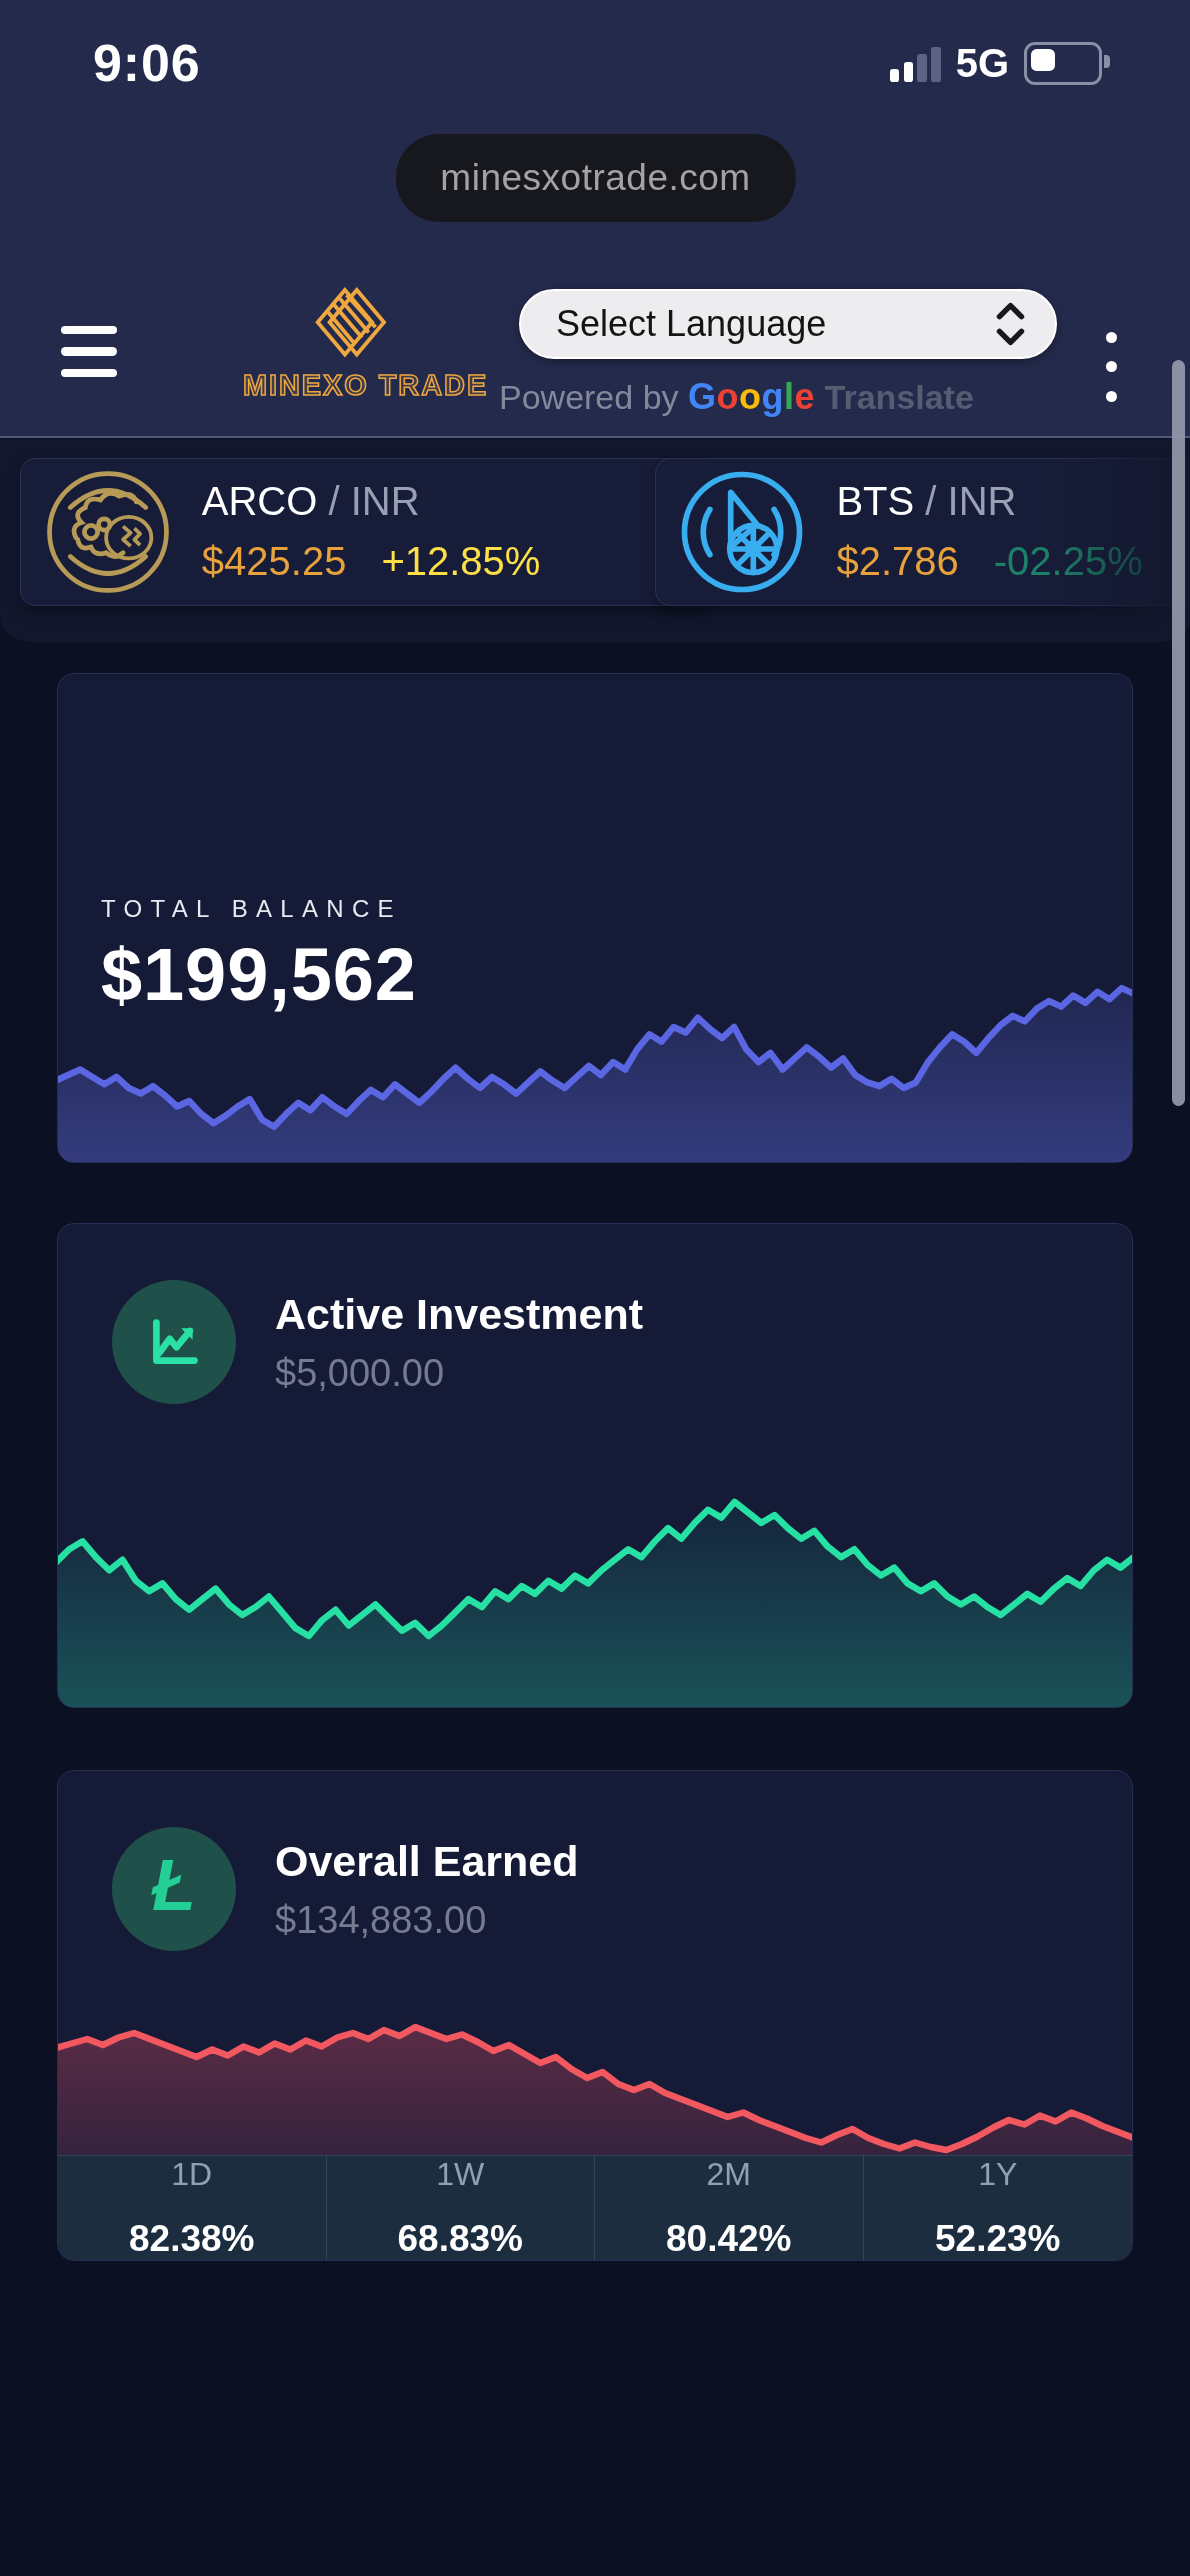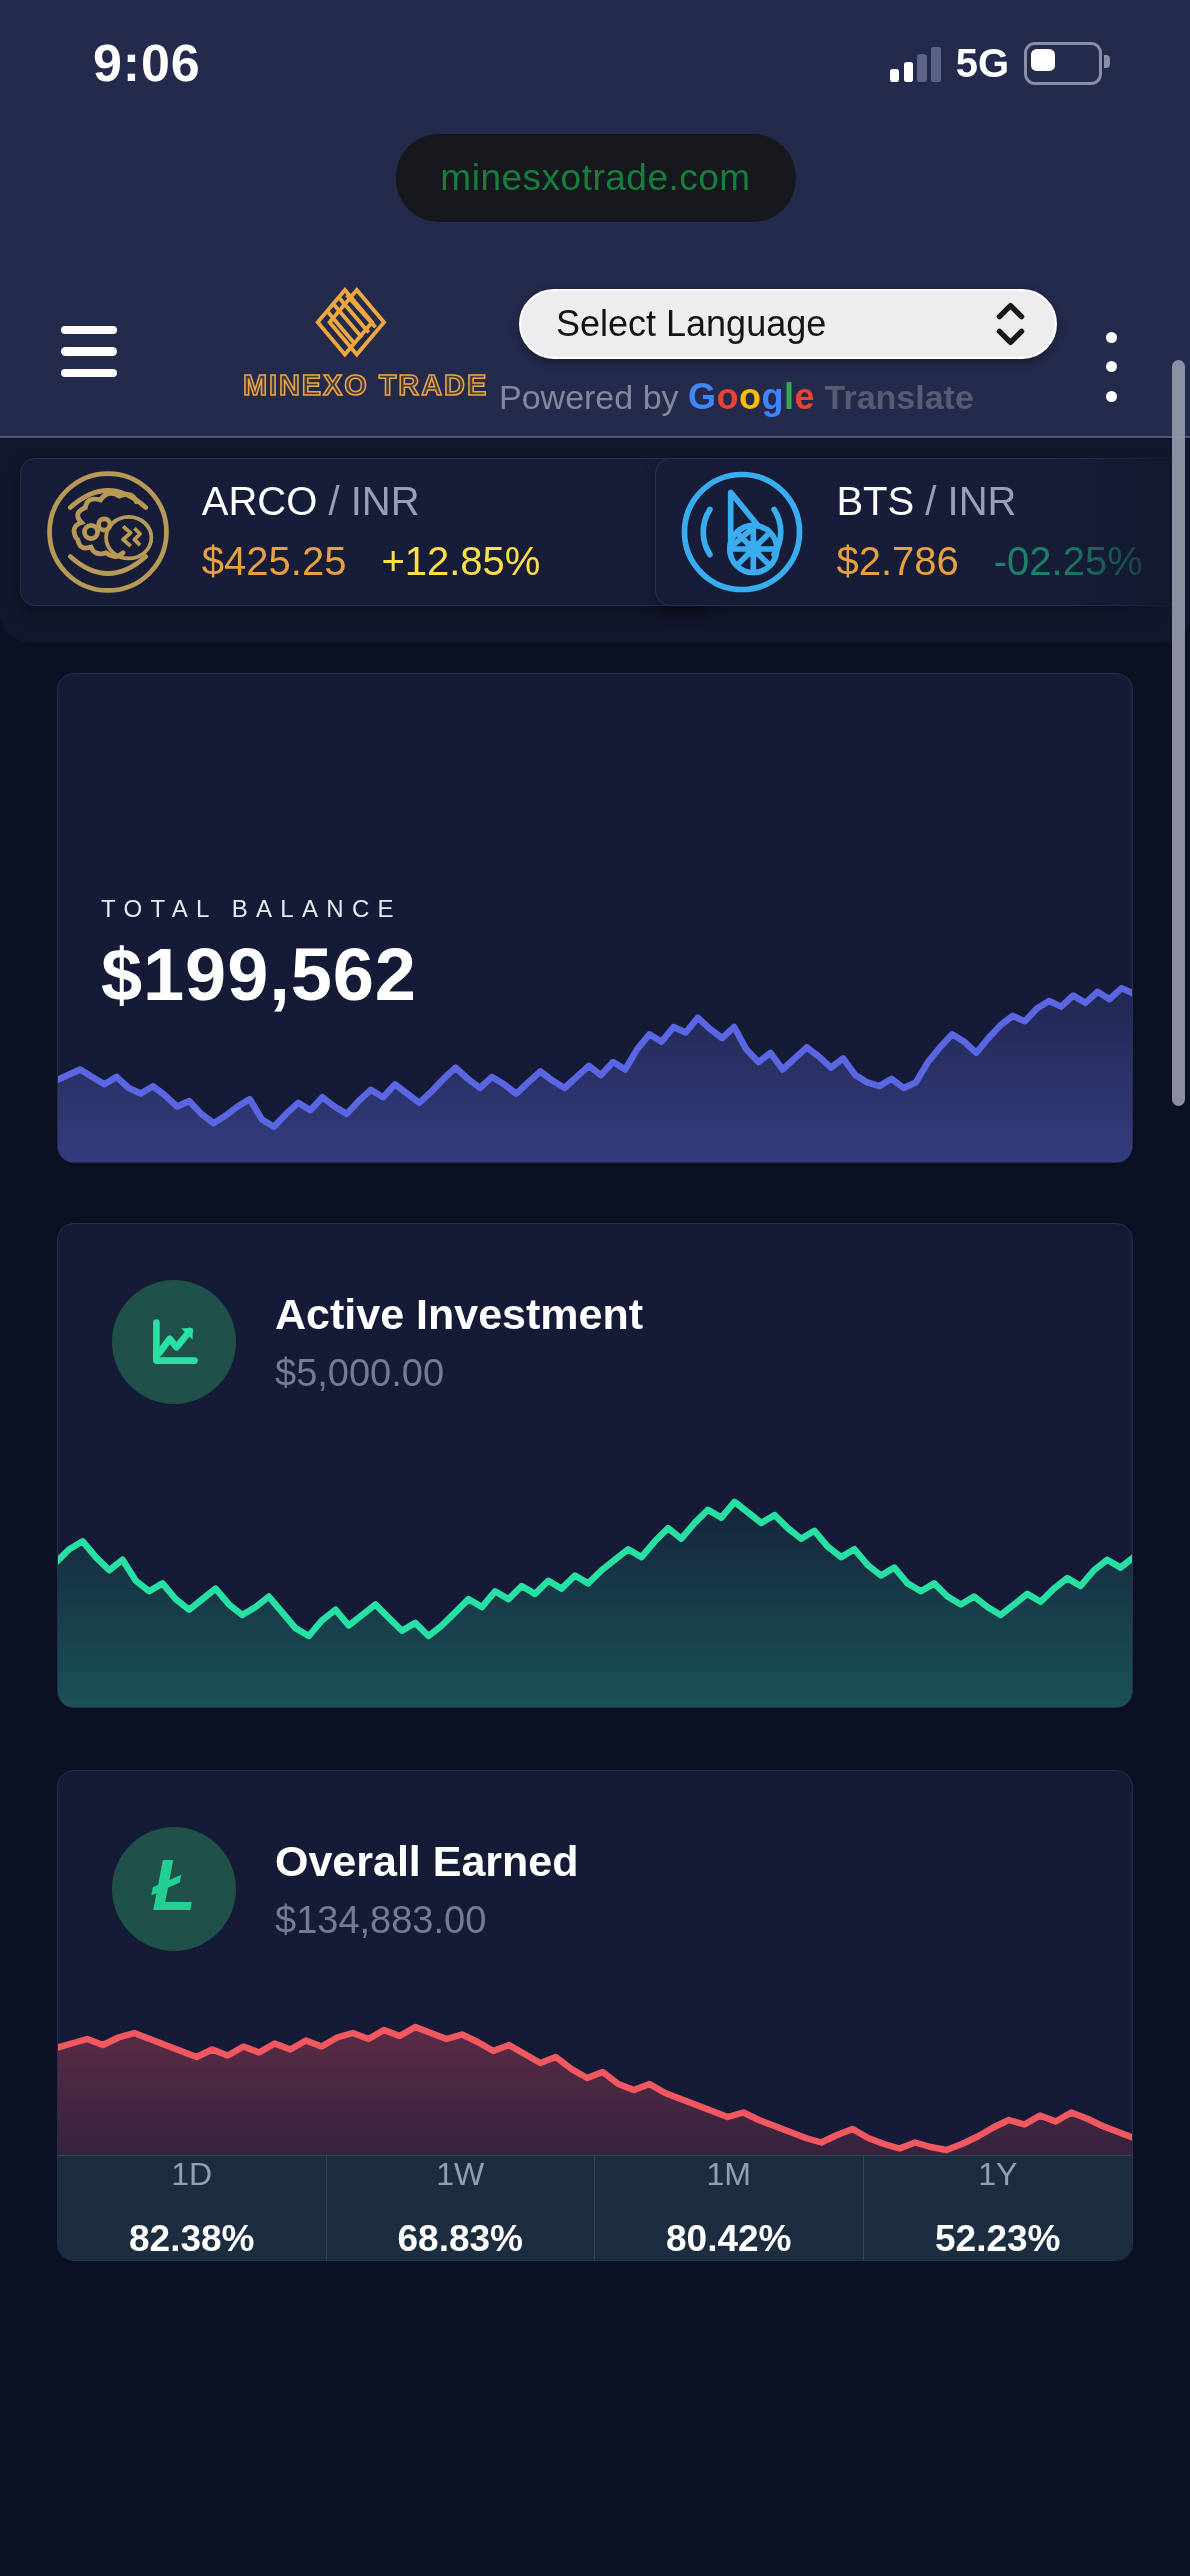--- a/index.html
+++ b/index.html
@@ -23,21 +23,21 @@
   .signal i:nth-child(2){height:20.4px;background:#fff;}
   .signal i:nth-child(3){height:28px;background:#5d6382;}
   .signal i:nth-child(4){height:35px;background:#5d6382;}
   .net-label{color:#fff;font-size:40px;font-weight:600;}
   .battery{position:relative;width:72px;height:37px;border:3.7px solid #898fa5;border-radius:11px;}
   .battery .level{position:absolute;left:3.7px;top:3.7px;width:24px;height:22px;background:#fff;border-radius:5.6px;}
   .battery .nub{position:absolute;right:-11px;top:10.2px;width:5.6px;height:13px;background:#898fa5;border-radius:0 3.7px 3.7px 0;}
   .url-pill{
     position:absolute;left:50%;top:134px;transform:translateX(-50%);
     background:#17181d;border-radius:43px;padding:23px 45px;
-    color:#15803d;font-size:37px;letter-spacing:0.5px;white-space:nowrap;
+    color:#a3a3a3;font-size:37px;letter-spacing:0.5px;white-space:nowrap;
   }
   
   .hamburger{position:absolute;left:61px;top:326px;display:flex;flex-direction:column;gap:13px;cursor:pointer;}
   .hamburger i{display:block;width:56px;height:8.3px;background:#fdfdfd;border-radius:4.6px;}
   .logo{position:absolute;left:243px;top:274px;width:213px;text-align:right;}
   .logo svg{display:block;margin:0 auto;}
   .logo-label{
     margin-top:1.9px;font-size:29px;font-weight:700;letter-spacing:1.9px;color:#efa83f;white-space:nowrap;
   }
   @supports (-webkit-text-stroke: 1px #000){
@@ -306,21 +306,21 @@
     <div class="stats-row">
       <div class="stat-cell">
         <div class="stat-label">1D</div>
         <div class="stat-value">82.38%</div>
       </div>
       <div class="stat-cell">
         <div class="stat-label">1W</div>
         <div class="stat-value">68.83%</div>
       </div>
       <div class="stat-cell">
-        <div class="stat-label">1M</div>
+        <div class="stat-label">2M</div>
         <div class="stat-value">80.42%</div>
       </div>
       <div class="stat-cell">
         <div class="stat-label">1Y</div>
         <div class="stat-value">52.23%</div>
       </div>
     </div>
   </div>
 
   <div class="scrollbar-thumb"></div>

